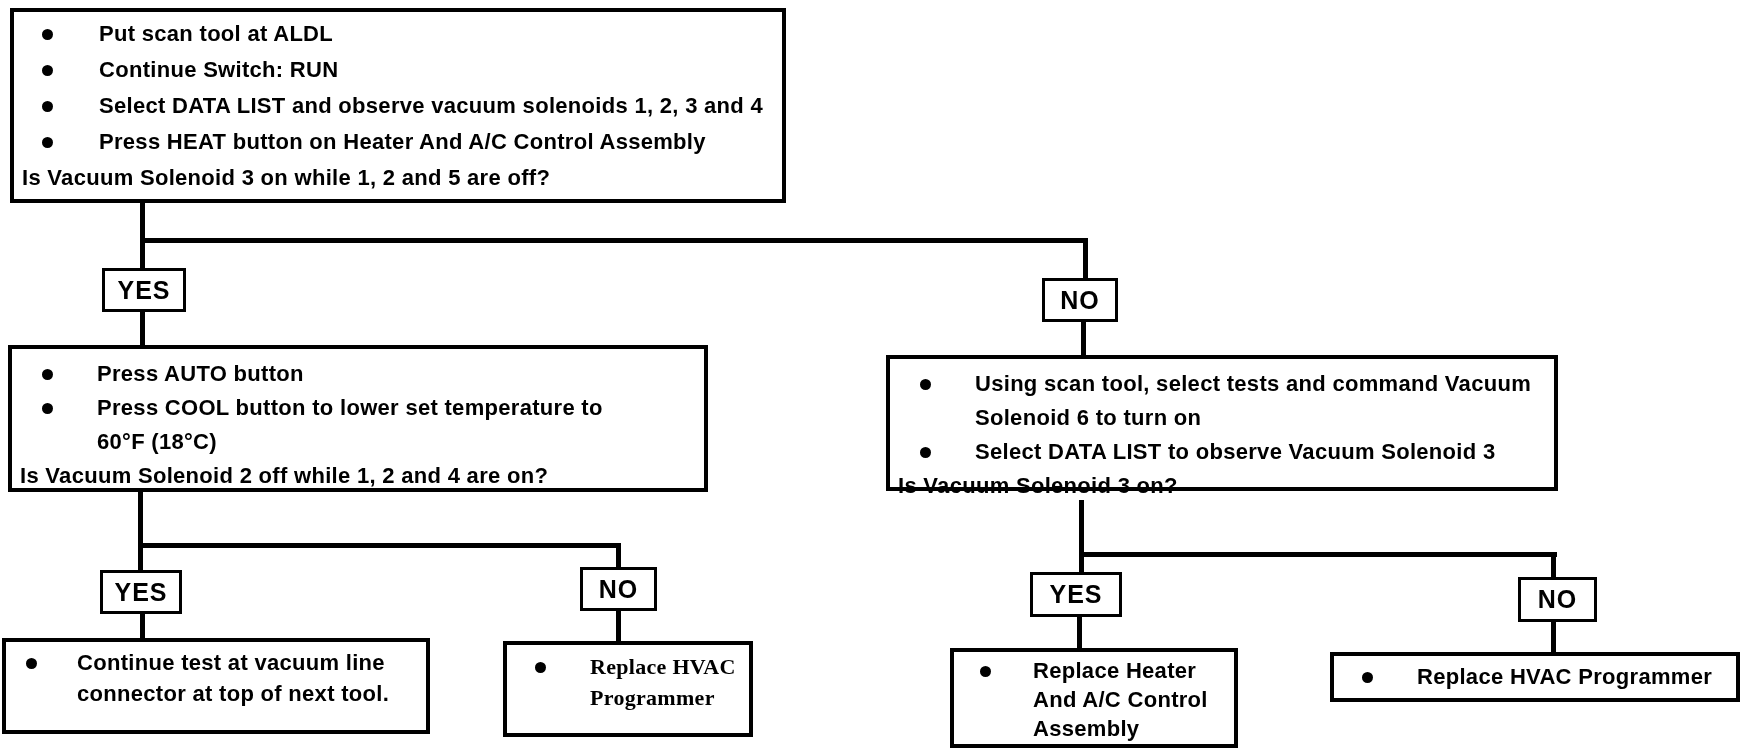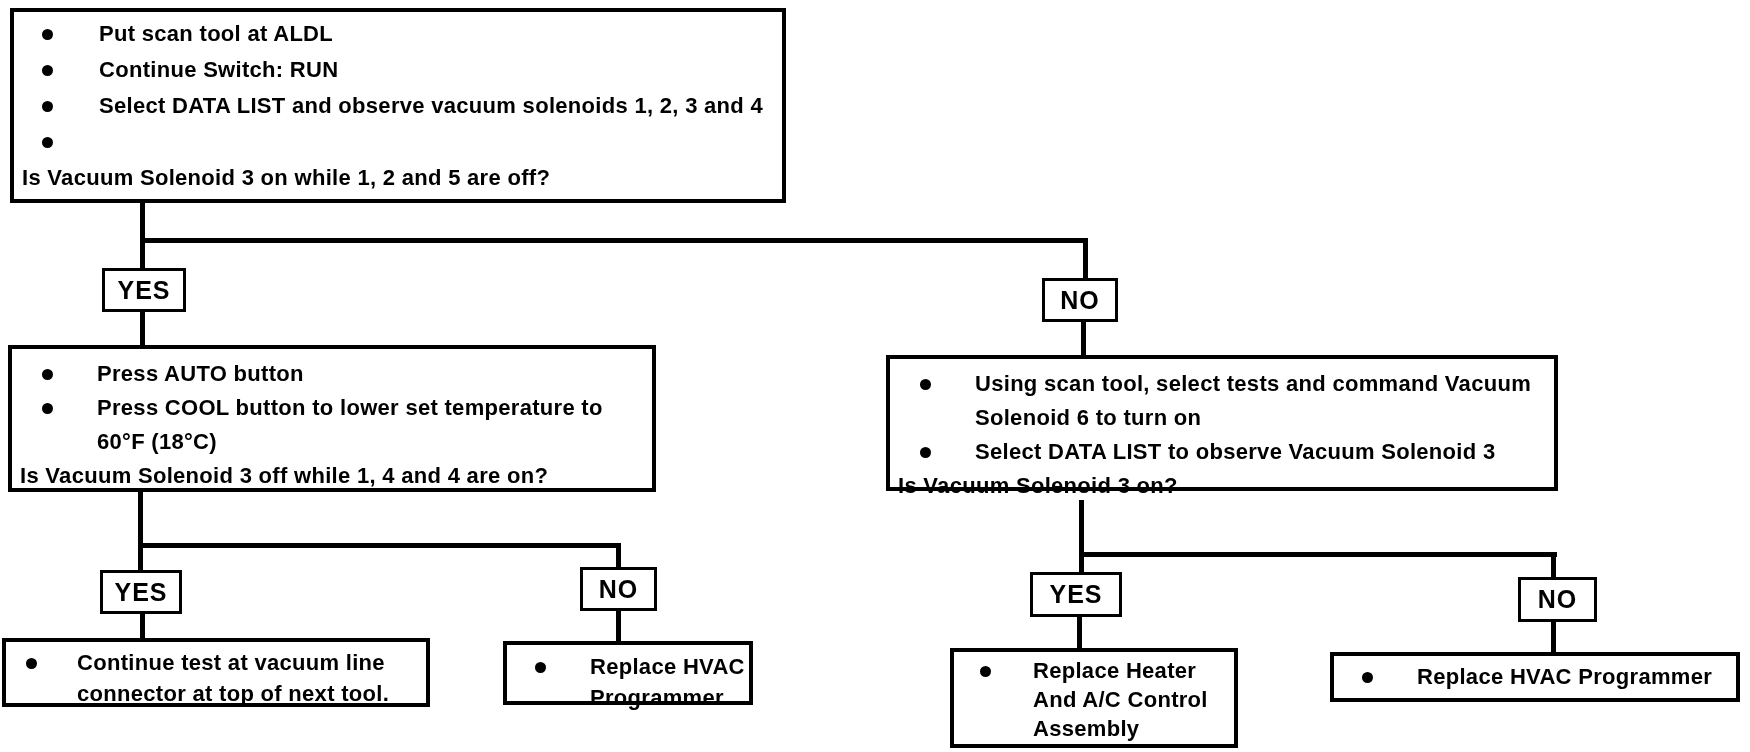--- a/index.html
+++ b/index.html
@@ -108,64 +108,65 @@
     <div class="bullet-row">
       <span class="bullet"></span>
       <span class="txt">Continue Switch: RUN</span>
     </div>
     <div class="bullet-row">
       <span class="bullet"></span>
       <span class="txt">Select DATA LIST and observe vacuum solenoids 1, 2, 3 and 4</span>
     </div>
     <div class="bullet-row">
       <span class="bullet"></span>
+      <span class="txt">Press HEAT button on Heater And A/C Control Assembly</span>
     </div>
     <div class="question">Is Vacuum Solenoid 3 on while 1, 2 and 5 are off?</div>
   </div>
 
   <div class="label-box" style="left:102px; top:268px; width:84px; height:44px;">
     <span>YES</span>
   </div>
   <div class="label-box" style="left:1042px; top:278px; width:76px; height:44px;">
     <span>NO</span>
   </div>
 
-  <div class="box decision-box" style="left:8px; top:345px; width:648px; height:147px;">
+  <div class="box decision-box" style="left:8px; top:345px; width:700px; height:147px;">
     <div class="bullet-row">
       <span class="bullet"></span>
       <span class="txt">Press AUTO button</span>
     </div>
     <div class="bullet-row">
       <span class="bullet"></span>
       <span class="txt">
         <div>Press COOL button to lower set temperature to</div>
         <div>60°F (18°C)</div>
       </span>
     </div>
-    <div class="question">Is Vacuum Solenoid 3 off while 1, 4 and 4 are on?</div>
+    <div class="question">Is Vacuum Solenoid 2 off while 1, 2 and 4 are on?</div>
   </div>
 
   <div class="label-box" style="left:100px; top:570px; width:82px; height:44px;">
     <span>YES</span>
   </div>
   <div class="label-box" style="left:580px; top:567px; width:77px; height:44px;">
     <span>NO</span>
   </div>
 
-  <div class="box terminal-box cont-box" style="left:2px; top:638px; width:428px; height:69px;">
+  <div class="box terminal-box cont-box" style="left:2px; top:638px; width:428px; height:96px;">
     <div class="bullet-row">
       <span class="bullet"></span>
       <span class="txt">
         <div>Continue test at vacuum line</div>
         <div>connector at top of next tool.</div>
       </span>
     </div>
   </div>
 
-  <div class="box terminal-box rhl-box" style="left:503px; top:641px; width:250px; height:64px;">
+  <div class="box terminal-box rhl-box" style="left:503px; top:641px; width:250px; height:96px;font-family:Liberation Serif, serif;">
     <div class="bullet-row">
       <span class="bullet"></span>
       <span class="txt">
         <div>Replace HVAC</div>
         <div>Programmer</div>
       </span>
     </div>
   </div>
 
   <div class="box decision-box" style="left:886px; top:355px; width:672px; height:136px;">

